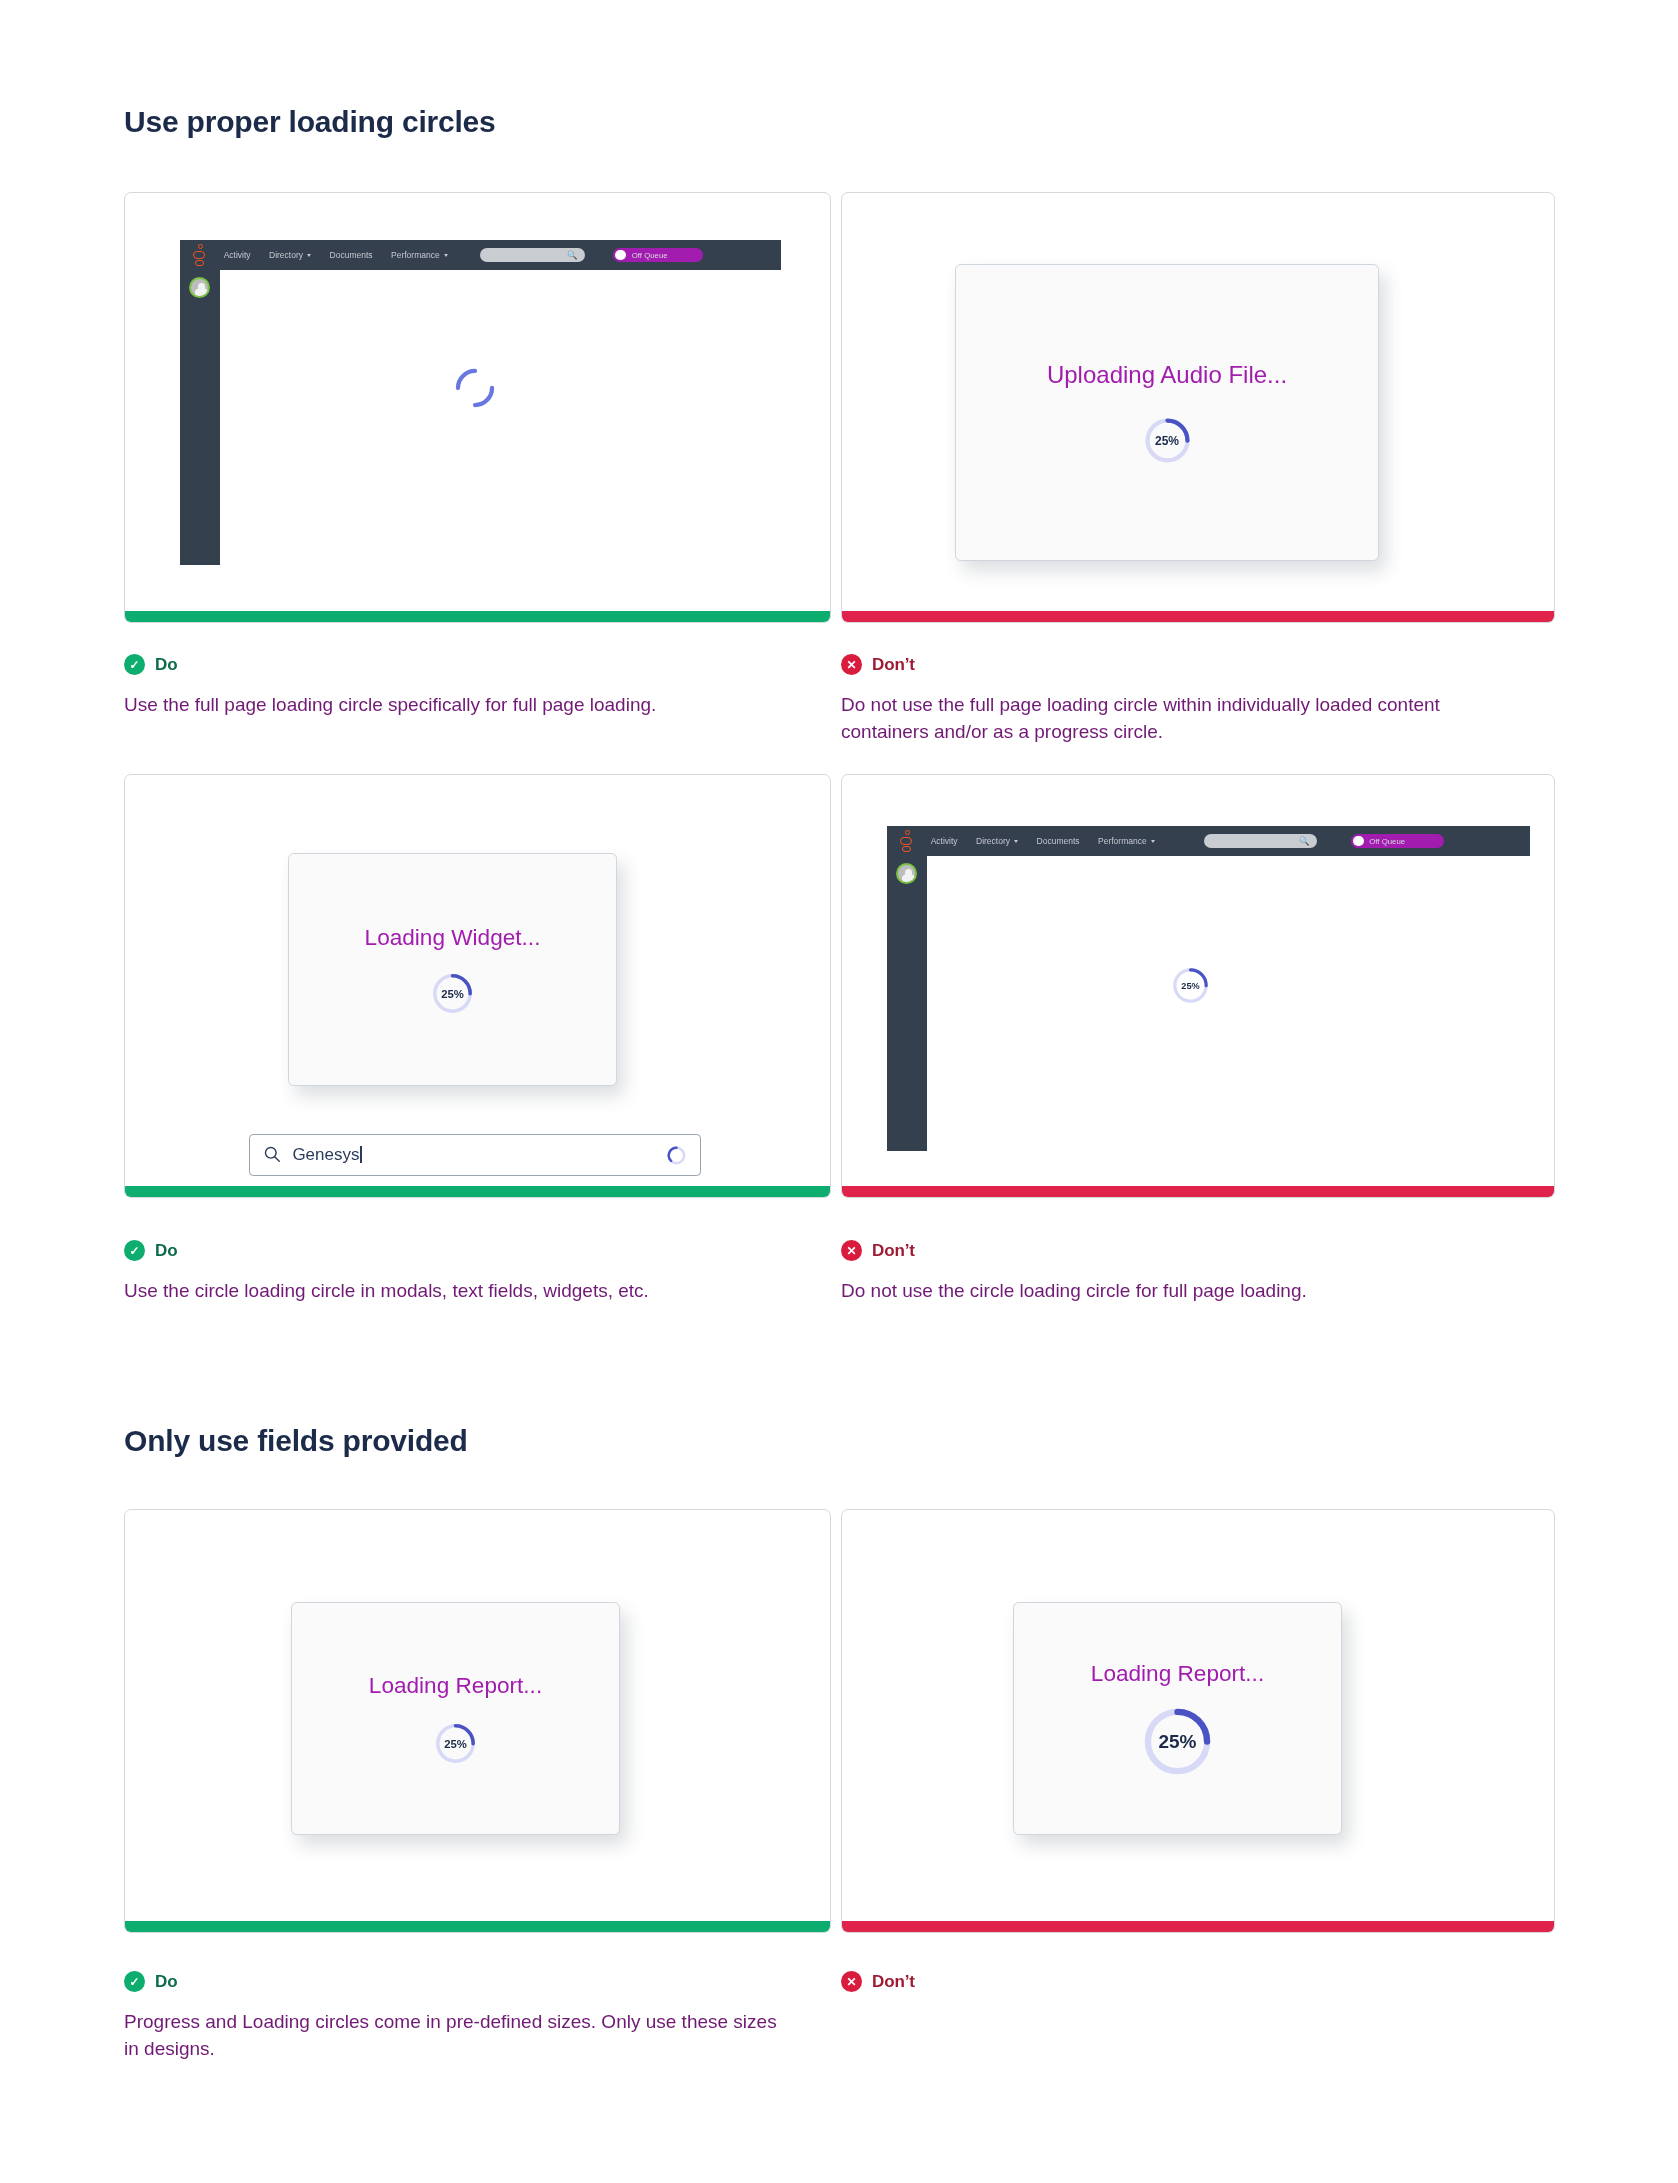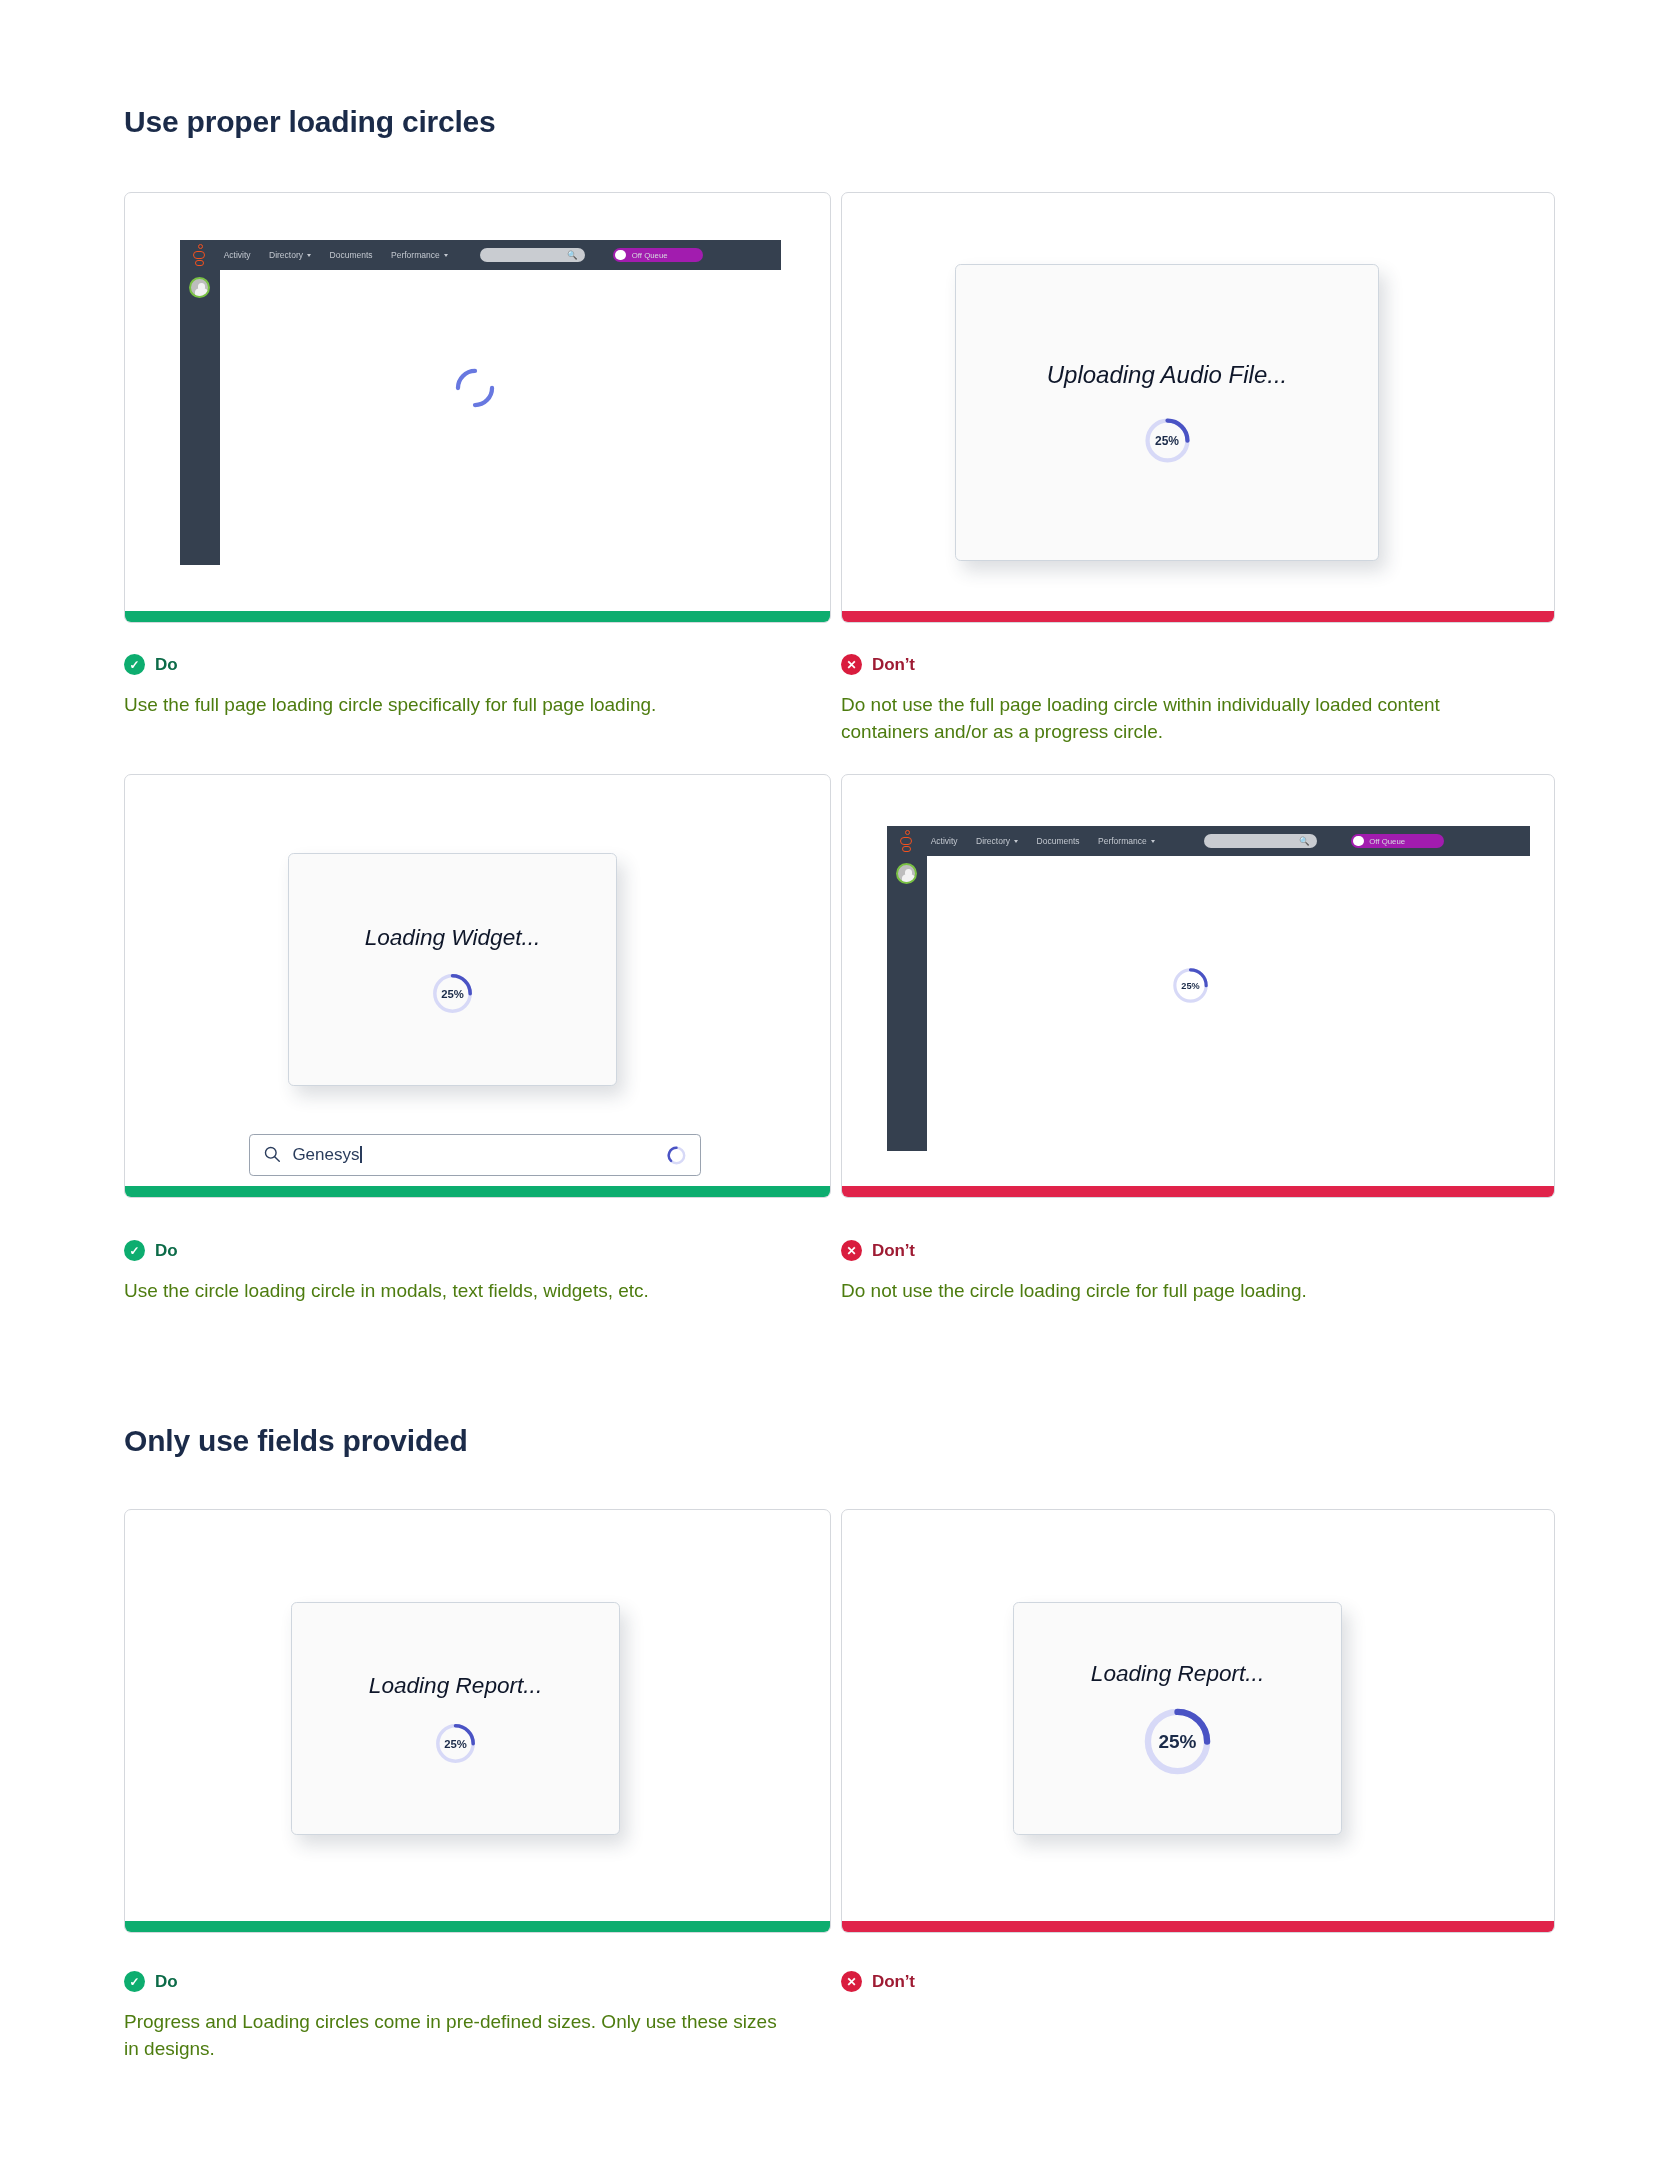--- a/index.html
+++ b/index.html
@@ -69,21 +69,21 @@
   .cap-label {
     font-size: 17px;
     font-weight: bold;
     letter-spacing: -0.1px;
   }
   .label-do { color: #0C6B48; }
   .label-dont { color: #9E1B33; }
   .cap-body {
     font-size: 19px;
     line-height: 1.45;
-    color: #4d7c0f;
+    color: #701a75;
     max-width: 678px;
     margin-top: 7px;
   }
 
   
   .appwin {
     position: absolute;
     background: #ffffff;
   }
   .app-top {
@@ -177,24 +177,23 @@
     background: #FAFAFA;
     border: 1.4px solid #CFD6DE;
     border-radius: 5.7px;
     box-shadow: 7px 10px 18.4px rgba(40,50,70,0.16);
     display: flex;
     flex-direction: column;
     align-items: center;
     justify-content: center;
   }
   .modal-title {
-    color: #0f172a;
+    color: #a21caf;
     font-weight: normal;
     text-align: center;
-    font-style: italic;
   }
 
   
   .ring { position: relative; }
   .ring svg { display: block; transform: rotate(-90deg); }
   .ring .pct {
     position: absolute;
     left: 0; right: 0; top: 0; bottom: 0;
     display: flex;
     align-items: center;

